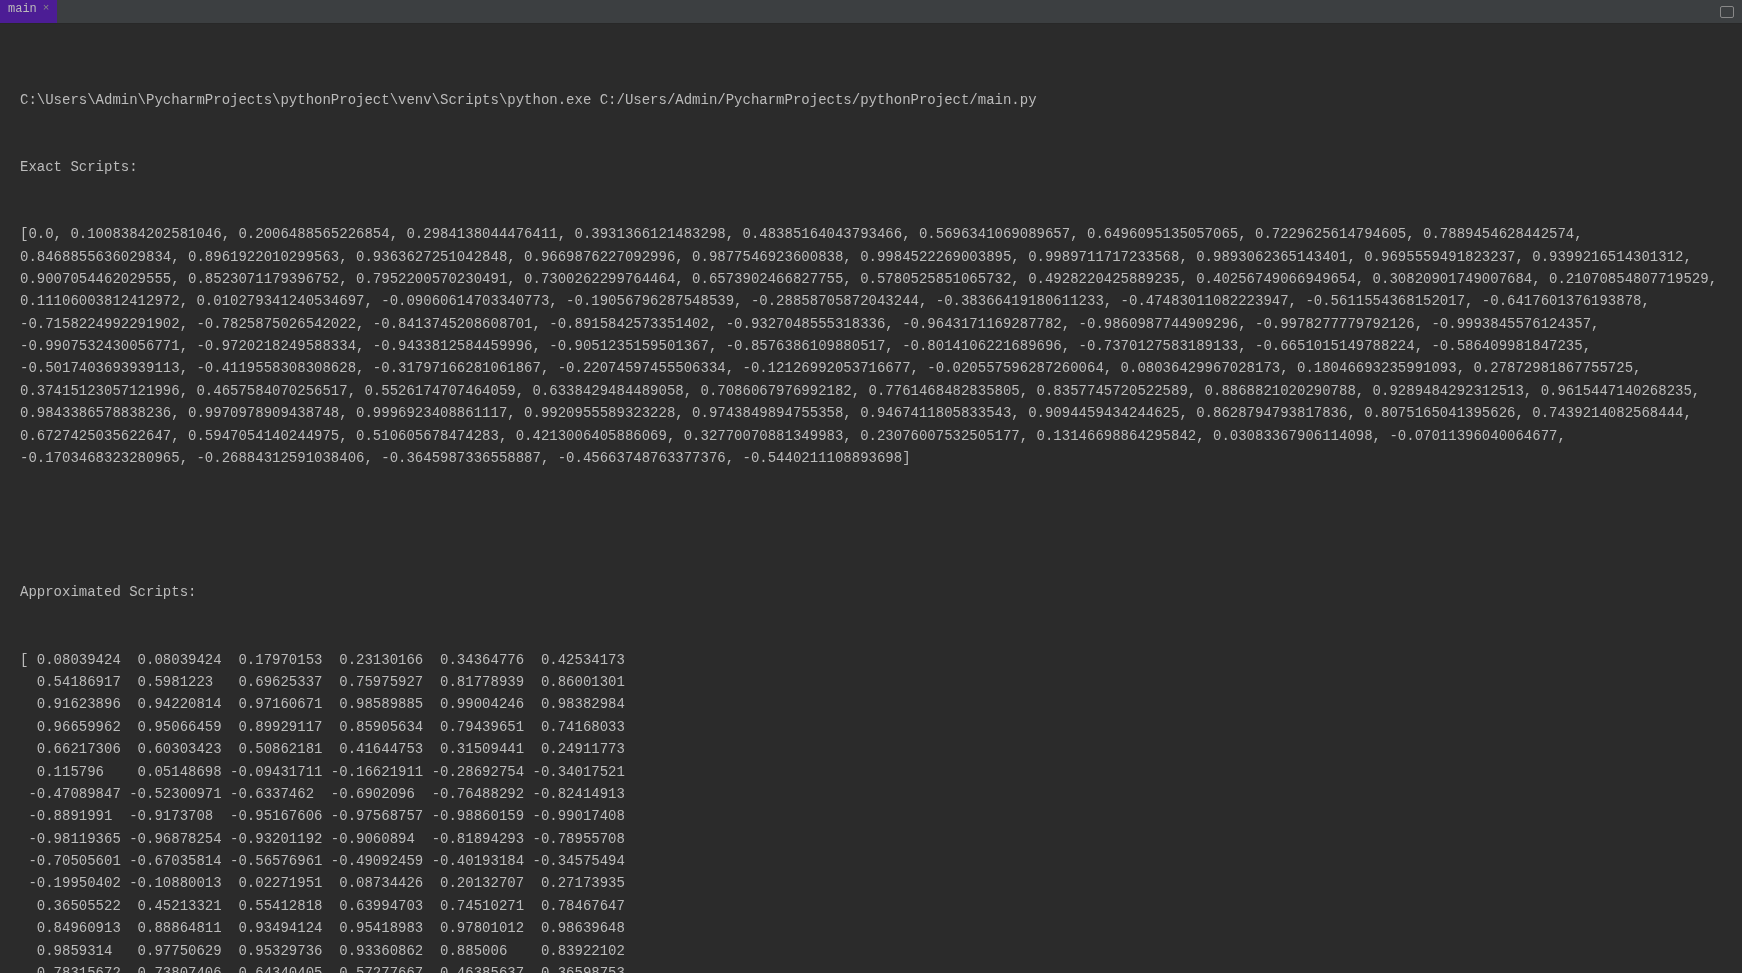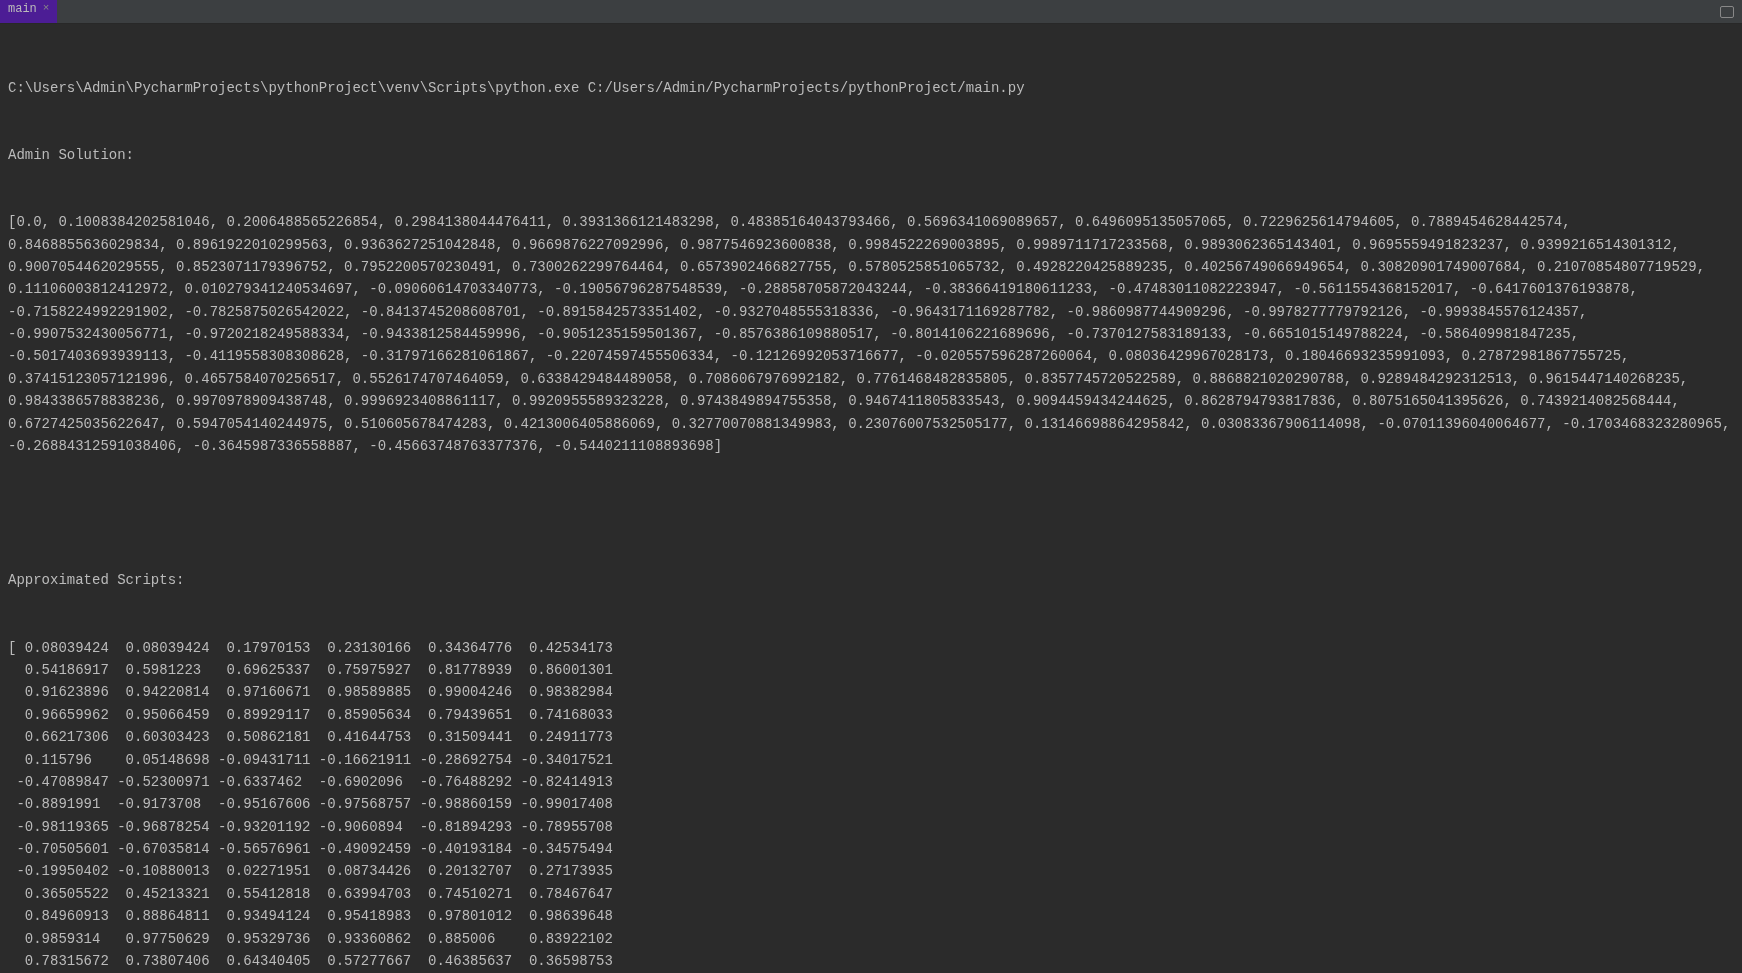--- a/index.html
+++ b/index.html
@@ -43,21 +43,21 @@
       align-items: center;
     }
     .screen-icon {
       width: 14px;
       height: 12px;
       border: 1px solid #888;
       border-radius: 2px;
       position: relative;
     }
     .console-area {
-      padding: 8px;
+      padding: 20px;
       white-space: pre-wrap;
       word-break: break-all;
       overflow-y: auto;
       height: calc(100vh - 24px);
     }
     .output-line {
       white-space: pre-wrap;
       word-break: break-word;
     }
     .array-output {
@@ -73,21 +73,21 @@
     <span>main</span>
     <span class="tab-close">×</span>
   </div>
   <div class="tab-bar-right">
     <div class="screen-icon"></div>
   </div>
 </div>
 
 <div class="console-area">
   <div class="output-line">C:\Users\Admin\PycharmProjects\pythonProject\venv\Scripts\python.exe C:/Users/Admin/PycharmProjects/pythonProject/main.py</div>
-  <div class="output-line">Admin Solution:</div>
+  <div class="output-line">Exact Scripts:</div>
   <div class="output-line">[0.0, 0.1008384202581046, 0.2006488565226854, 0.2984138044476411, 0.3931366121483298, 0.48385164043793466, 0.5696341069089657, 0.6496095135057065, 0.7229625614794605, 0.7889454628442574, 0.8468855636029834, 0.8961922010299563, 0.9363627251042848, 0.9669876227092996, 0.9877546923600838, 0.9984522269003895, 0.9989711717233568, 0.9893062365143401, 0.9695559491823237, 0.9399216514301312, 0.9007054462029555, 0.8523071179396752, 0.7952200570230491, 0.7300262299764464, 0.6573902466827755, 0.5780525851065732, 0.4928220425889235, 0.40256749066949654, 0.30820901749007684, 0.21070854807719529, 0.11106003812412972, 0.010279341240534697, -0.09060614703340773, -0.19056796287548539, -0.28858705872043244, -0.38366419180611233, -0.47483011082223947, -0.5611554368152017, -0.6417601376193878, -0.7158224992291902, -0.7825875026542022, -0.8413745208608701, -0.8915842573351402, -0.9327048555318336, -0.9643171169287782, -0.9860987744909296, -0.9978277779792126, -0.9993845576124357, -0.9907532430056771, -0.9720218249588334, -0.9433812584459996, -0.9051235159501367, -0.8576386109880517, -0.8014106221689696, -0.7370127583189133, -0.6651015149788224, -0.586409981847235, -0.5017403693939113, -0.4119558308308628, -0.31797166281061867, -0.22074597455506334, -0.12126992053716677, -0.020557596287260064, 0.08036429967028173, 0.18046693235991093, 0.27872981867755725, 0.37415123057121996, 0.4657584070256517, 0.5526174707464059, 0.6338429484489058, 0.7086067976992182, 0.7761468482835805, 0.8357745720522589, 0.8868821020290788, 0.9289484292312513, 0.9615447140268235, 0.9843386578838236, 0.9970978909438748, 0.9996923408861117, 0.9920955589323228, 0.9743849894755358, 0.9467411805833543, 0.9094459434244625, 0.8628794793817836, 0.8075165041395626, 0.7439214082568444, 0.6727425035622647, 0.5947054140244975, 0.510605678474283, 0.4213006405886069, 0.32770070881349983, 0.23076007532505177, 0.13146698864295842, 0.03083367906114098, -0.07011396040064677, -0.1703468323280965, -0.26884312591038406, -0.3645987336558887, -0.45663748763377376, -0.5440211108893698]</div>
   <div class="output-line">&nbsp;</div>
   <div class="output-line">Approximated Scripts:</div>
   <div class="array-output">[ 0.08039424  0.08039424  0.17970153  0.23130166  0.34364776  0.42534173
   0.54186917  0.5981223   0.69625337  0.75975927  0.81778939  0.86001301
   0.91623896  0.94220814  0.97160671  0.98589885  0.99004246  0.98382984
   0.96659962  0.95066459  0.89929117  0.85905634  0.79439651  0.74168033
   0.66217306  0.60303423  0.50862181  0.41644753  0.31509441  0.24911773
   0.115796    0.05148698 -0.09431711 -0.16621911 -0.28692754 -0.34017521
  -0.47089847 -0.52300971 -0.6337462  -0.6902096  -0.76488292 -0.82414913

